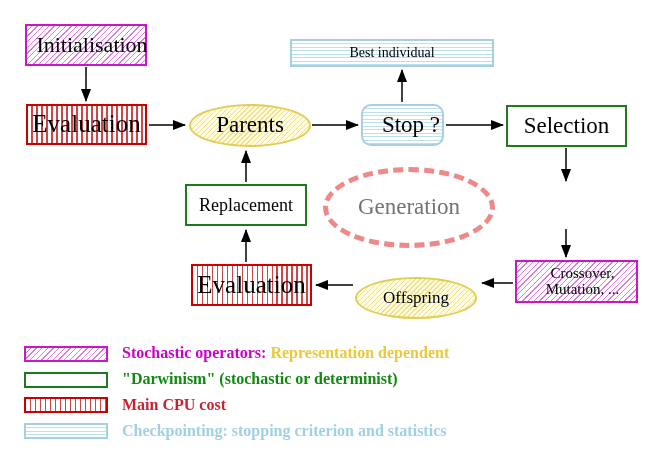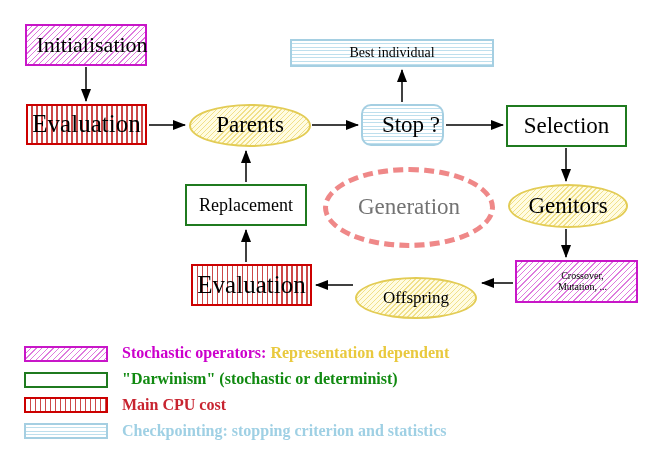--- a/index.html
+++ b/index.html
@@ -97,23 +97,22 @@
   <div class="node stripes-red" style="left:26px; top:104px; width:121px; height:41px; font-size:25px;">Evaluation</div>
 
   <div class="node ellipse-yellow" style="left:189px; top:104px; width:122px; height:43px; font-size:23px;">Parents</div>
 
   <div class="node stripes-cyan" style="left:361px; top:104px; width:83px; height:42px; font-size:23px; border-radius:10px;padding-left:17px;">Stop ?</div>
 
   <div class="node stripes-cyan" style="left:290px; top:39px; width:204px; height:28px; font-size:14px;">Best individual</div>
 
   <div class="node hatch-green" style="left:506px; top:105px; width:121px; height:42px; font-size:23px;">Selection</div>
 
-  <div class="node ellipse-yellow" style="left:508px; top:184px; width:120px; height:44px; font-size:23px;">Genitors</div>
 
-  <div class="node hatch-magenta" style="left:515px; top:260px; width:123px; height:43px; font-size:10px;">
+  <div class="node hatch-magenta" style="left:515px; top:260px; width:123px; height:43px; font-size:15px;">
     <span>Crossover,</span>
     <span>Mutation, ...</span>
   </div>
 
   <div class="node ellipse-yellow" style="left:355px; top:265px; width:122px; height:42px; font-size:17px;margin-top:12px;">Offspring</div>
 
   <div class="node stripes-red" style="left:191px; top:264px; width:121px; height:42px; font-size:25px;">Evaluation</div>
 
   <div class="node hatch-green" style="left:185px; top:184px; width:122px; height:42px; font-size:18px;">Replacement</div>
 

